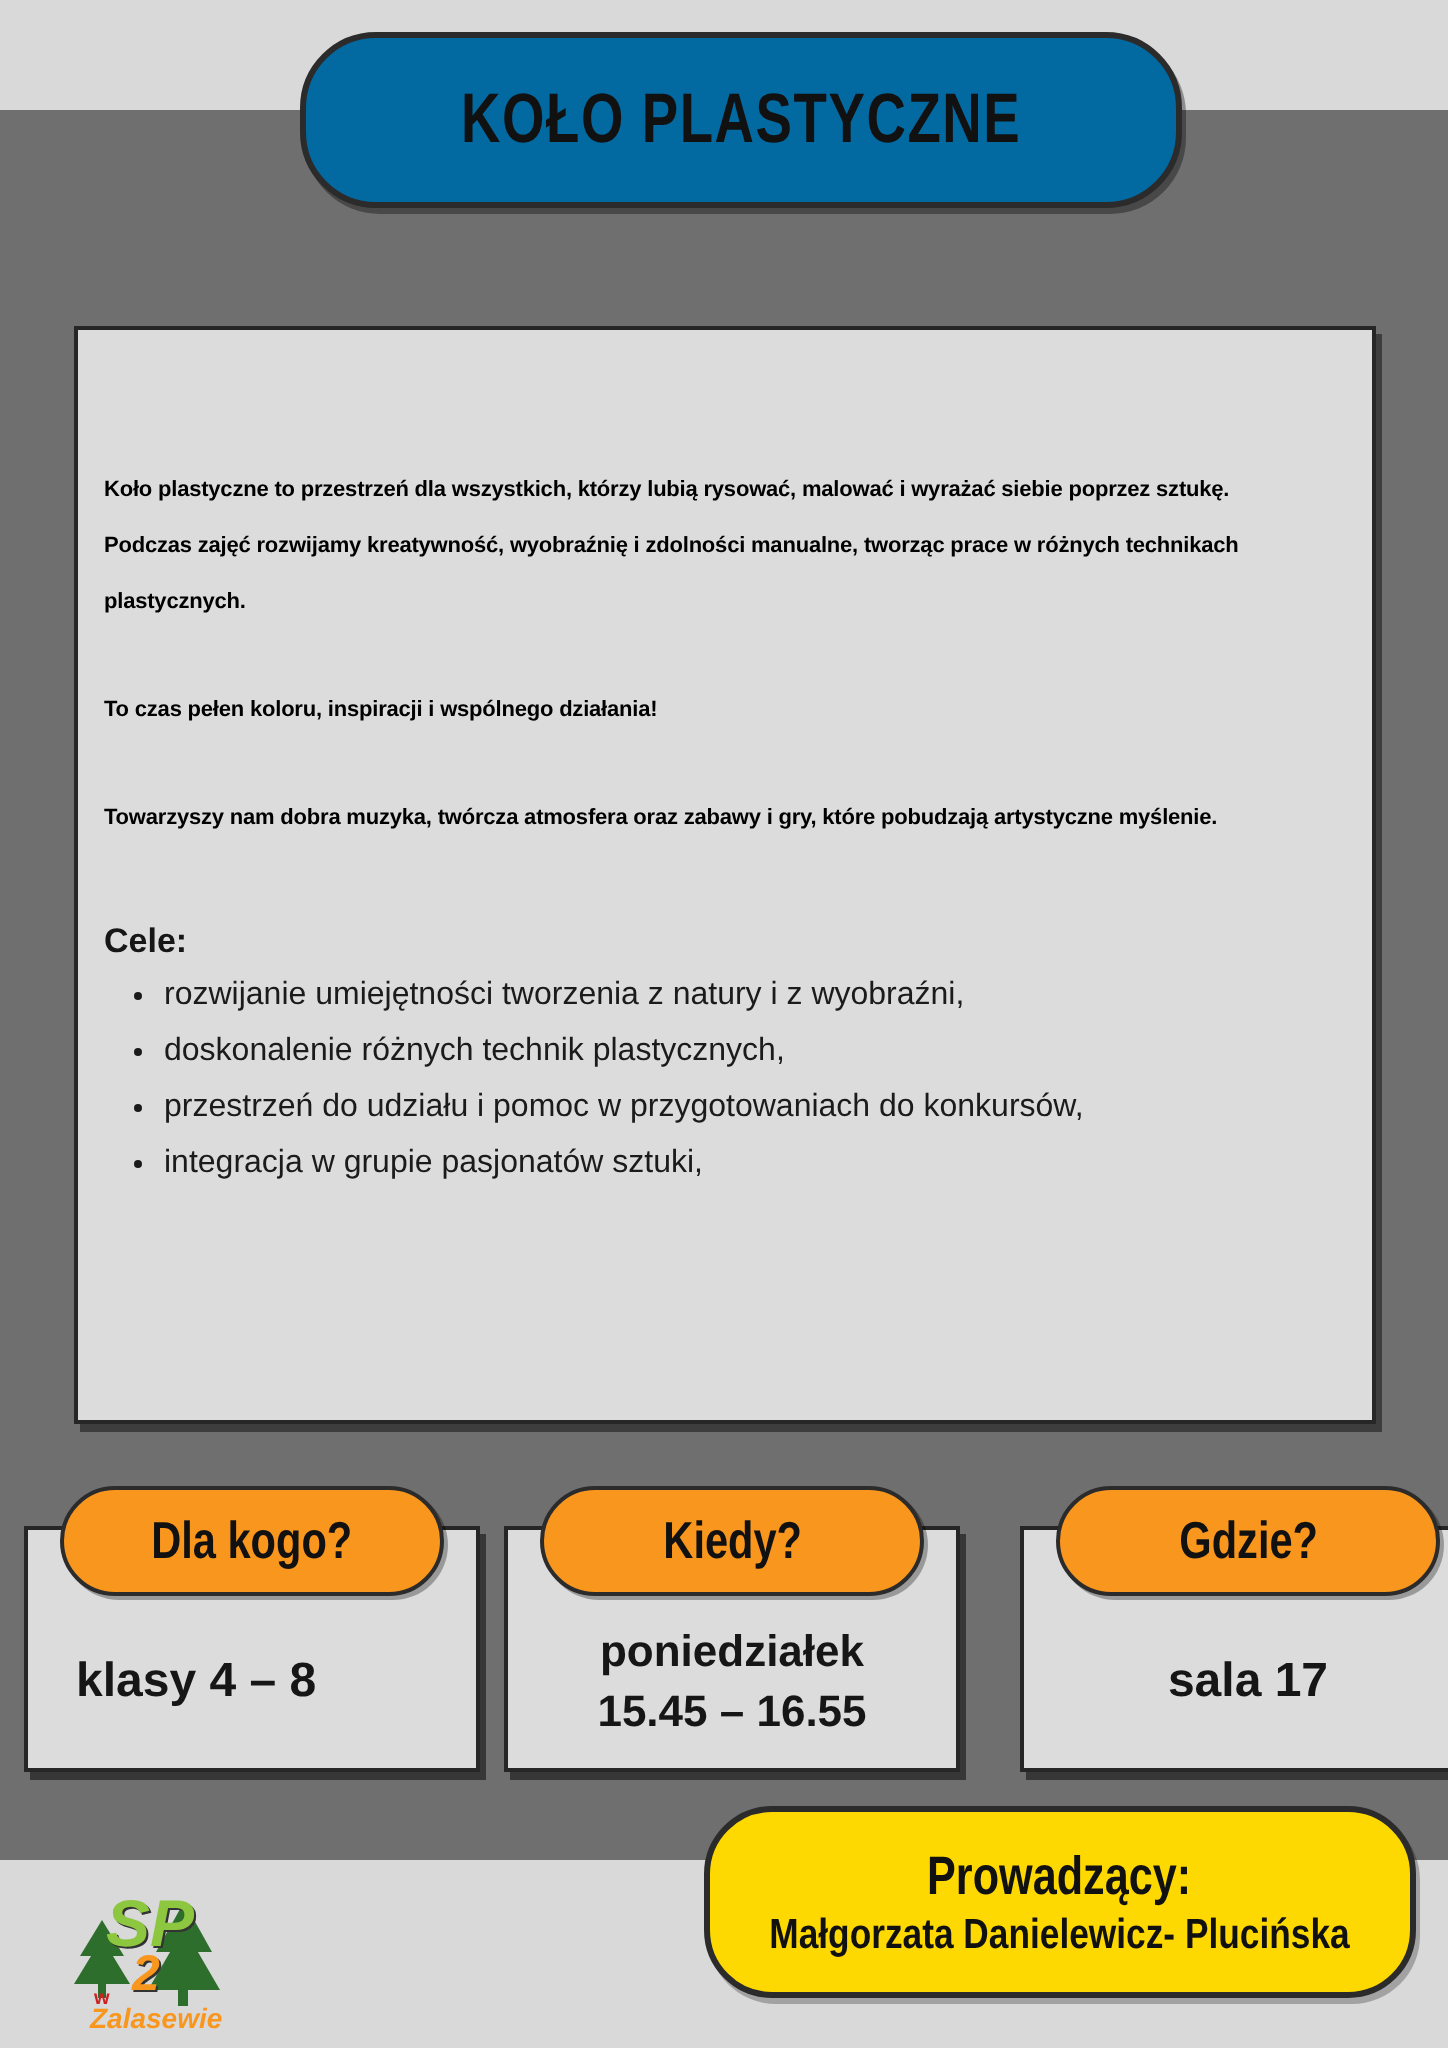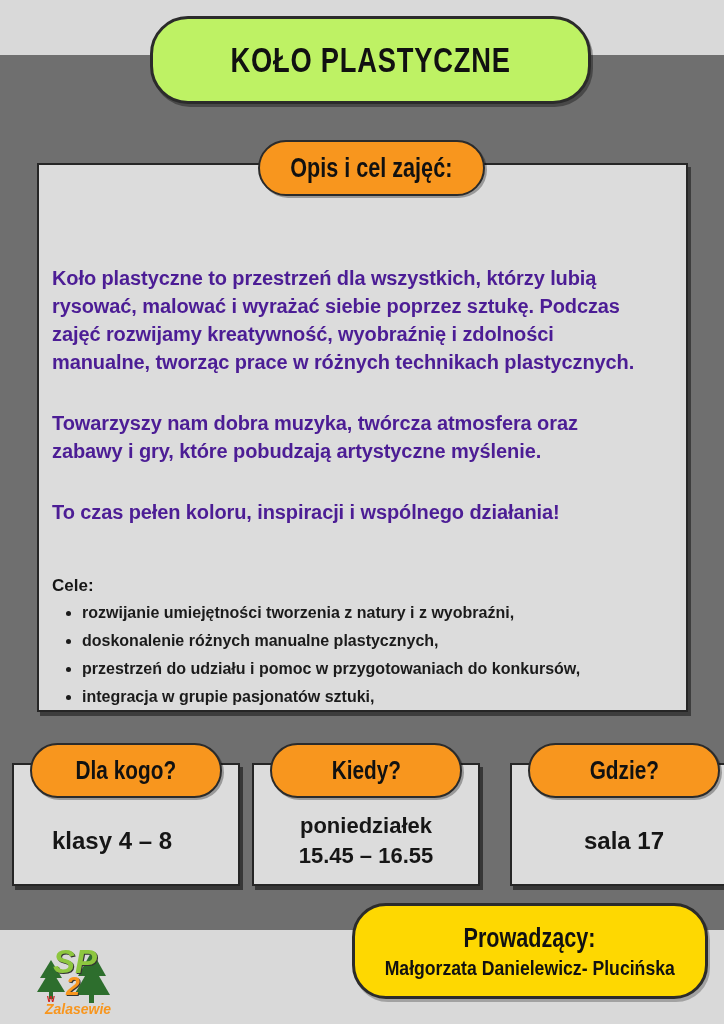--- a/index.html
+++ b/index.html
@@ -18,21 +18,21 @@
     background:#d9d9d9;
   }
   .strip-bottom {
     position:absolute; bottom:0; left:0; right:0; height:94px;
     background:#d9d9d9;
   }
 
   
   .title-banner {
     position:absolute; left:150px; top:16px; width:441px; height:88px;
-    background:#bef264;
+    background:#0369a1;
     border:3px solid #2b2b2b;
     border-radius:38px;
     display:flex; align-items:center; justify-content:center;
     box-shadow:2px 3px 0 rgba(0,0,0,0.35);
     z-index:3;
   }
   .display {
     display:inline-block;
     font-weight:700;
     color:#111;
@@ -56,38 +56,37 @@
   
   .content-box {
     position:absolute; left:37px; top:163px; width:651px; height:549px;
     background:#dcdcdc;
     border:2px solid #262626;
     box-shadow:3px 4px 0 rgba(0,0,0,0.45);
     padding:66px 50px 0 13px;
     z-index:2;
   }
   .content-box p {
-    font-size:20px; font-weight:700; line-height:28px;
-    color:#4c1d95;
+    font-size:11px; font-weight:700; line-height:28px;
+    color:#000000;
     letter-spacing:-0.1px;
     margin-bottom:26px;
     max-width:585px;
-    margin-top:33px;
   }
   .goals-heading {
     font-size:17px; font-weight:700; color:#161616;
-    margin-top:50px;
+    margin-top:38px;
   }
   .goals-list {
     margin-top:3px;
     padding-left:30px;
     list-style-type:disc;
   }
   .goals-list li {
-    font-size:16px; font-weight:700; line-height:28px;
+    font-size:16px; font-weight:400; line-height:28px;
     color:#1b1b1b;
   }
 
   
   .info-card { position:absolute; top:743px; width:228px; height:143px; }
   .info-card.c1 { left:12px; }
   .info-card.c2 { left:252px;text-decoration:underline; }
   .info-card.c3 { left:510px; }
   .card-pill {
     position:absolute; top:0; left:50%; transform:translateX(-50%);
@@ -102,21 +101,21 @@
   .card-pill .display { font-size:26px; transform:scaleX(0.8); }
   .card-body {
     position:absolute; top:20px; left:0; right:0; bottom:0;
     background:#dcdcdc;
     border:2px solid #262626;
     box-shadow:3px 4px 0 rgba(0,0,0,0.5);
     display:flex; flex-direction:column; justify-content:center; align-items:center;
     padding-top:32px;
     z-index:1;
   }
-  .info-card.c1 .card-body { align-items:flex-start; padding-left:38px;justify-content:center; }
+  .info-card.c1 .card-body { align-items:flex-start; padding-left:24px;justify-content:center; }
   .card-value { font-weight:700; color:#161616; font-size:24px; line-height:30px; }
   .info-card.c2 .card-value { font-size:22px; }
 
   
   .leader-banner {
     position:absolute; left:352px; top:903px; width:356px; height:96px;
     background:#fed801;
     border:3px solid #2b2b2b;
     border-radius:34px;
     display:flex; flex-direction:column; align-items:center; justify-content:center;
@@ -136,32 +135,29 @@
 
 <div class="poster">
 
   <div class="strip-top"></div>
   <div class="strip-bottom"></div>
 
   <div class="title-banner">
     <span class="display title-text">KOŁO PLASTYCZNE</span>
   </div>
 
-  <div class="section-pill">
-    <span class="display">Opis i cel zajęć:</span>
-  </div>
 
   <div class="content-box">
     <p>Koło plastyczne to przestrzeń dla wszystkich, którzy lubią rysować, malować i wyrażać siebie poprzez sztukę. Podczas zajęć rozwijamy kreatywność, wyobraźnię i zdolności manualne, tworząc prace w różnych technikach plastycznych.</p>
+    <p>To czas pełen koloru, inspiracji i wspólnego działania!</p>
     <p>Towarzyszy nam dobra muzyka, twórcza atmosfera oraz zabawy i gry, które pobudzają artystyczne myślenie.</p>
-    <p>To czas pełen koloru, inspiracji i wspólnego działania!</p>
     <div class="goals-heading">Cele:</div>
     <ul class="goals-list">
       <li>rozwijanie umiejętności tworzenia z natury i z wyobraźni,</li>
-      <li>doskonalenie różnych manualne plastycznych,</li>
+      <li>doskonalenie różnych technik plastycznych,</li>
       <li>przestrzeń do udziału i pomoc w przygotowaniach do konkursów,</li>
       <li>integracja w grupie pasjonatów sztuki,</li>
     </ul>
   </div>
 
   <div class="info-card c1">
     <div class="card-pill">
       <span class="display">Dla kogo?</span>
     </div>
     <div class="card-body">

